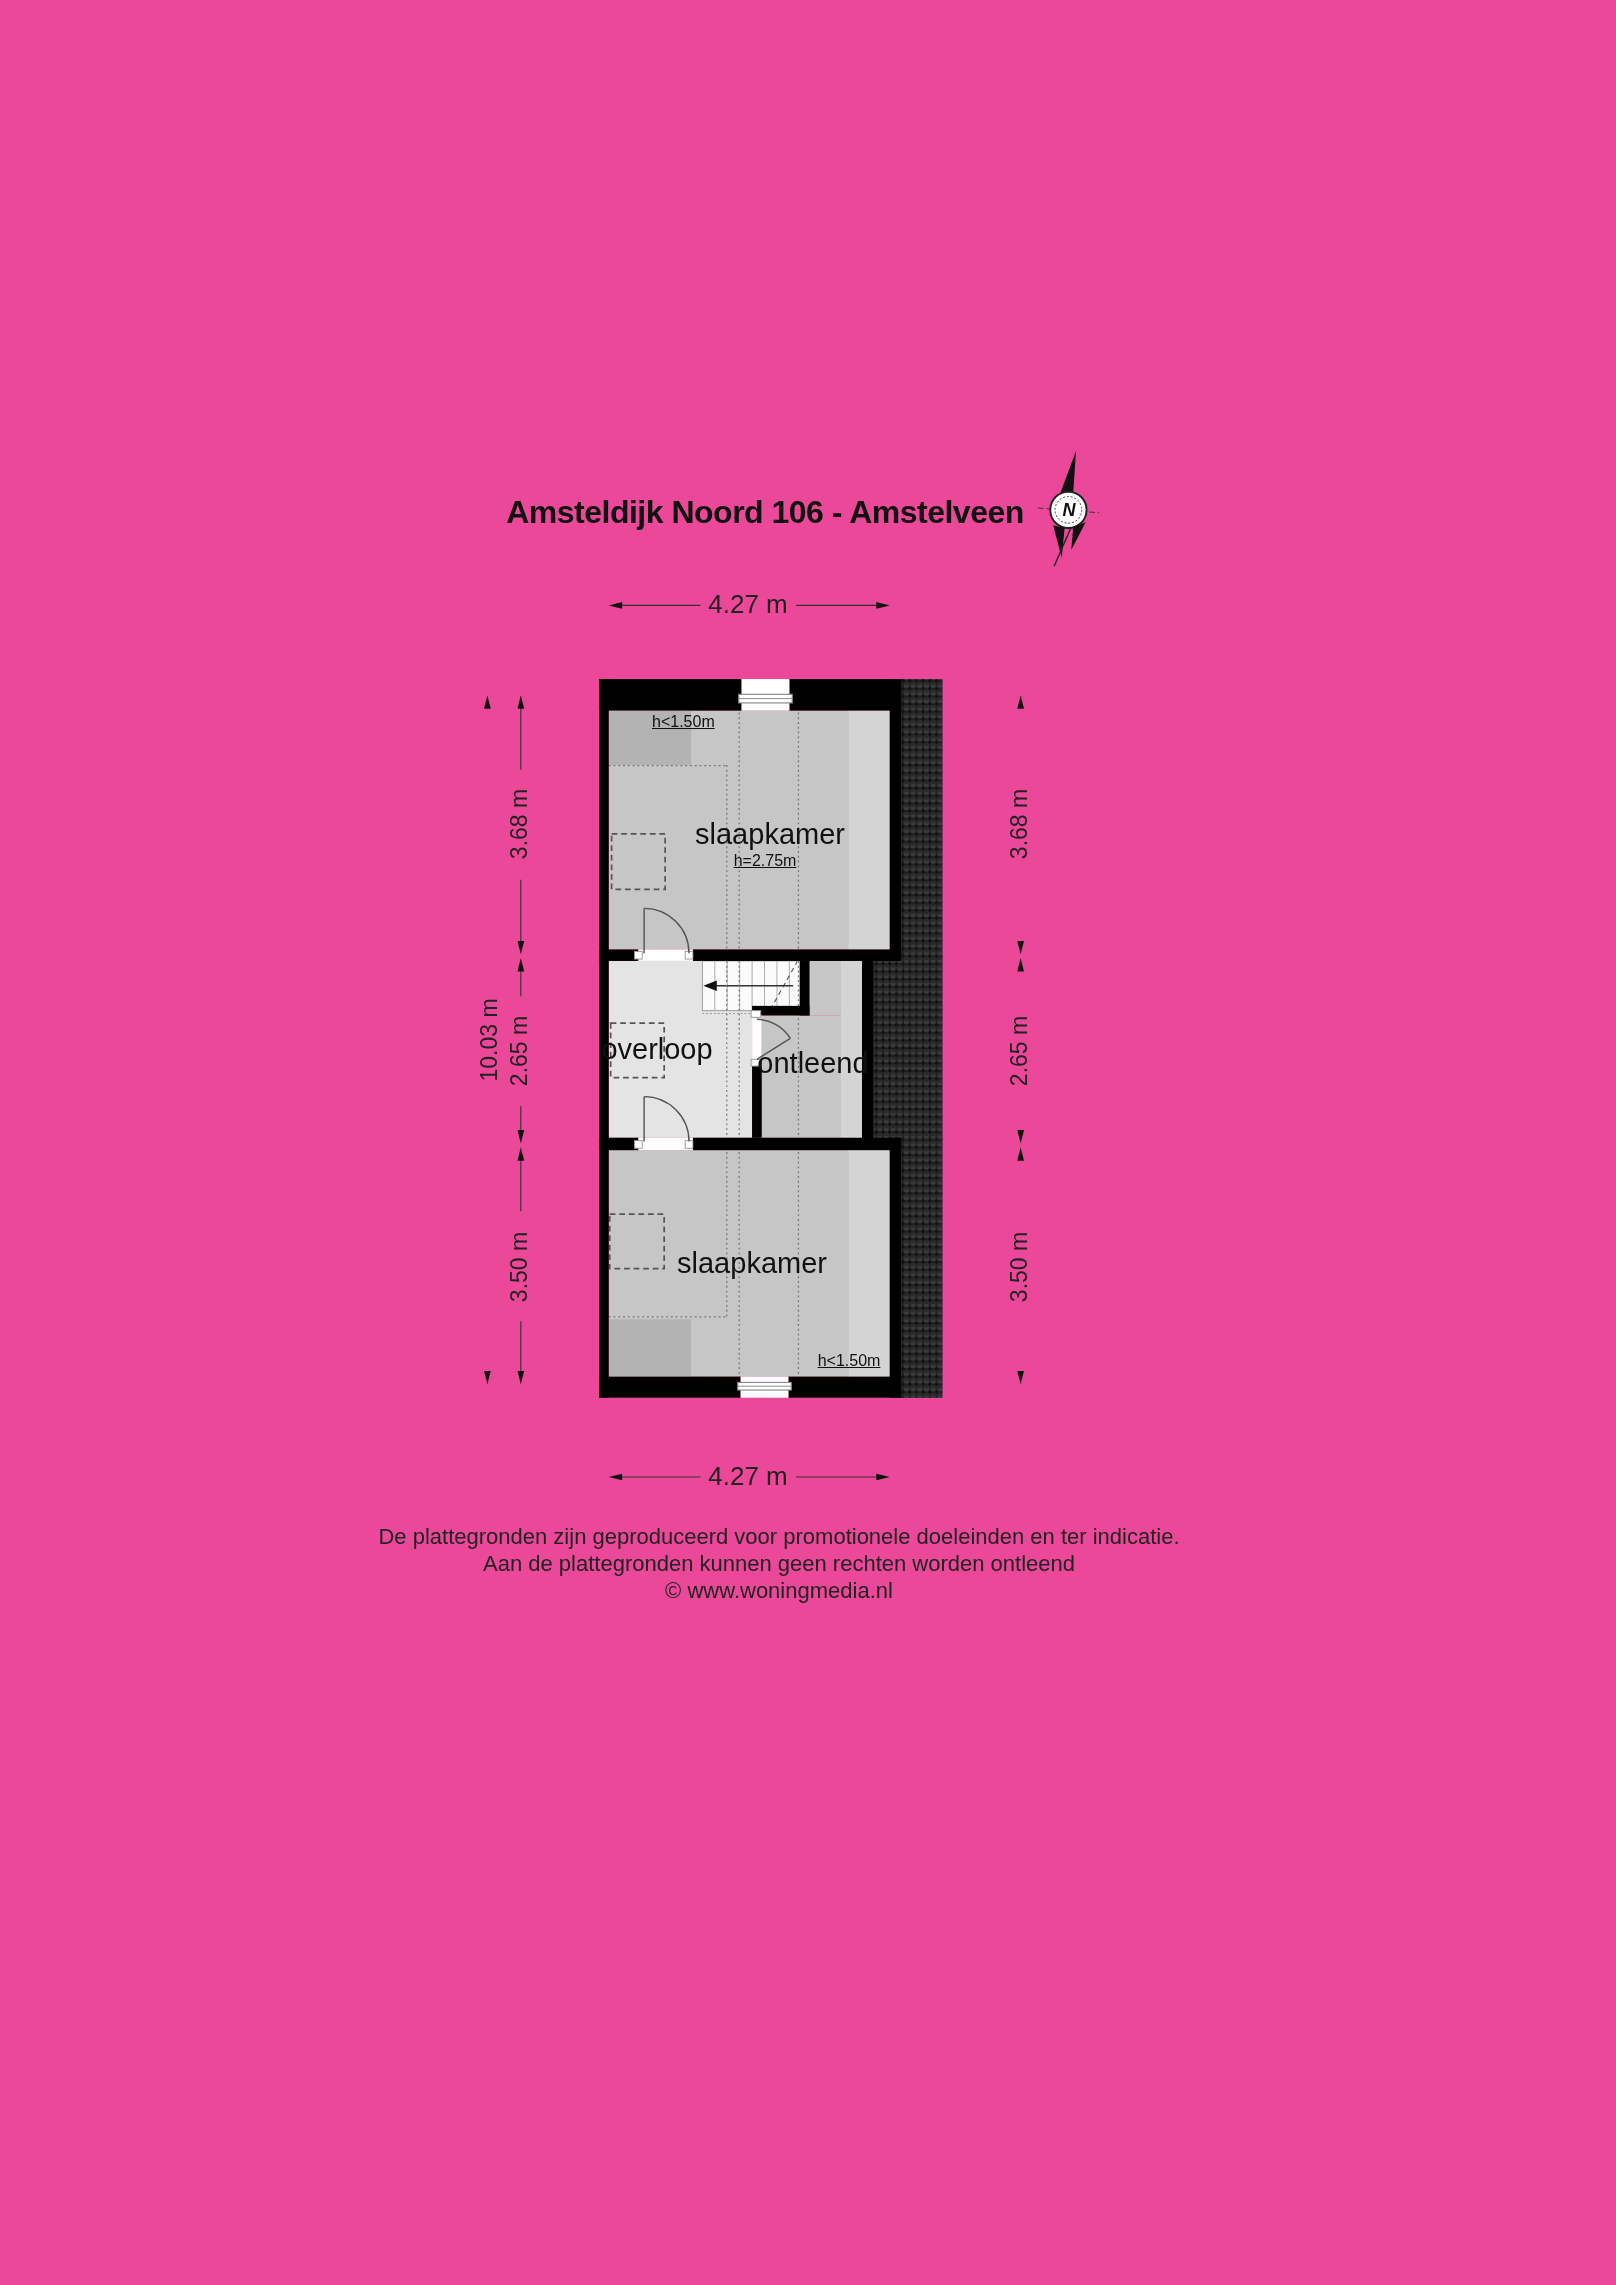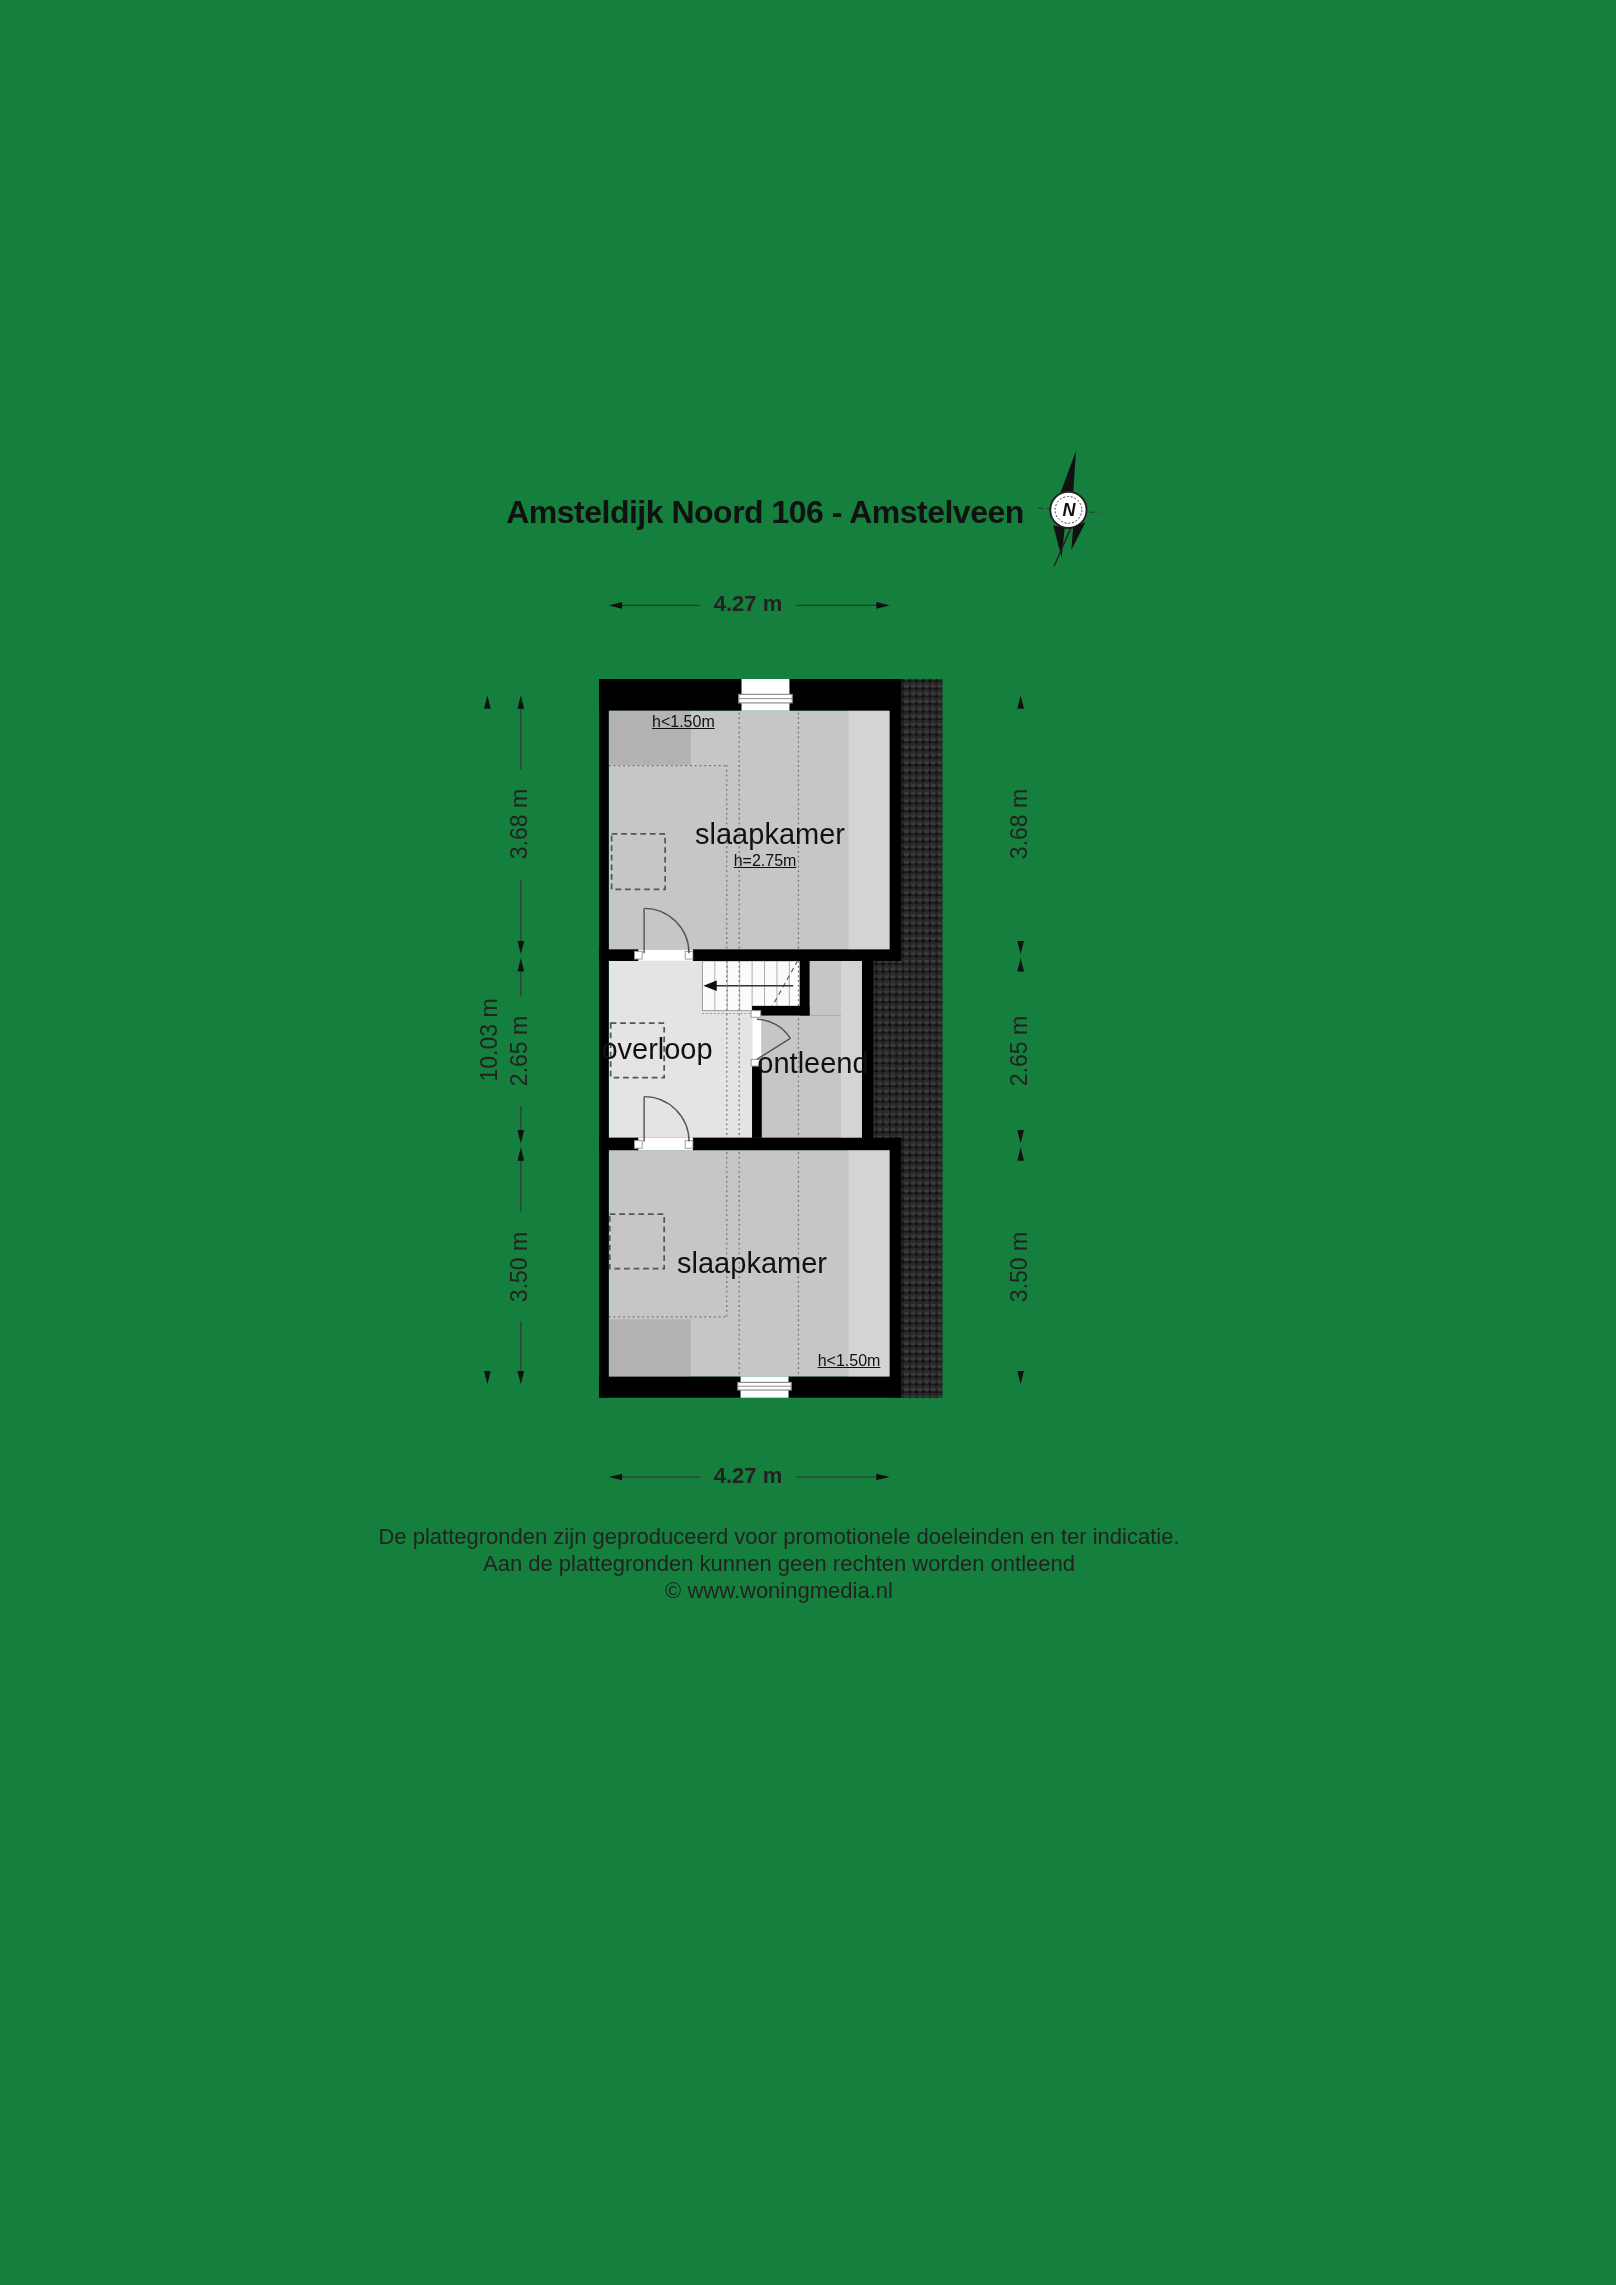--- a/index.html
+++ b/index.html
@@ -1,31 +1,31 @@
 <!DOCTYPE html>
 <html><head>
 <meta charset="utf-8">
 <style>
   html,body{margin:0;padding:0;background:#ffffff;}
   .page{
     position:relative;
     width:1616px;height:2286px;
-    background:#15803d;
+    background:#ec4899;
     font-family:"Liberation Sans", sans-serif;
     color:#1a1a1a;
     overflow:hidden;
   }
   .abs{position:absolute;}
   .ctr{transform:translate(-50%,-50%);white-space:nowrap;}
   .vlabel{transform:translate(-50%,-50%) rotate(-90deg);white-space:nowrap;}
   .title{
     font-weight:bold;font-size:32px;letter-spacing:-0.5px;
     text-align:center;line-height:37px;color:#111;
   }
-  .dimtext{font-size:22px;color:#222;font-weight:bold;}
+  .dimtext{font-size:26px;color:#222;}
   .dimside{font-size:23px;color:#222;}
   .roomlabel{font-size:29px;color:#111;}
   .hnote{font-size:16px;color:#111;text-decoration:underline;}
   .footer{
     font-size:22px;line-height:27px;color:#222;text-align:center;margin-top:15px;
   }
   .compass-n{font-size:18px;font-weight:bold;font-style:italic;color:#111;}
   svg{position:absolute;left:0;top:0;}
 </style>
 </head>

